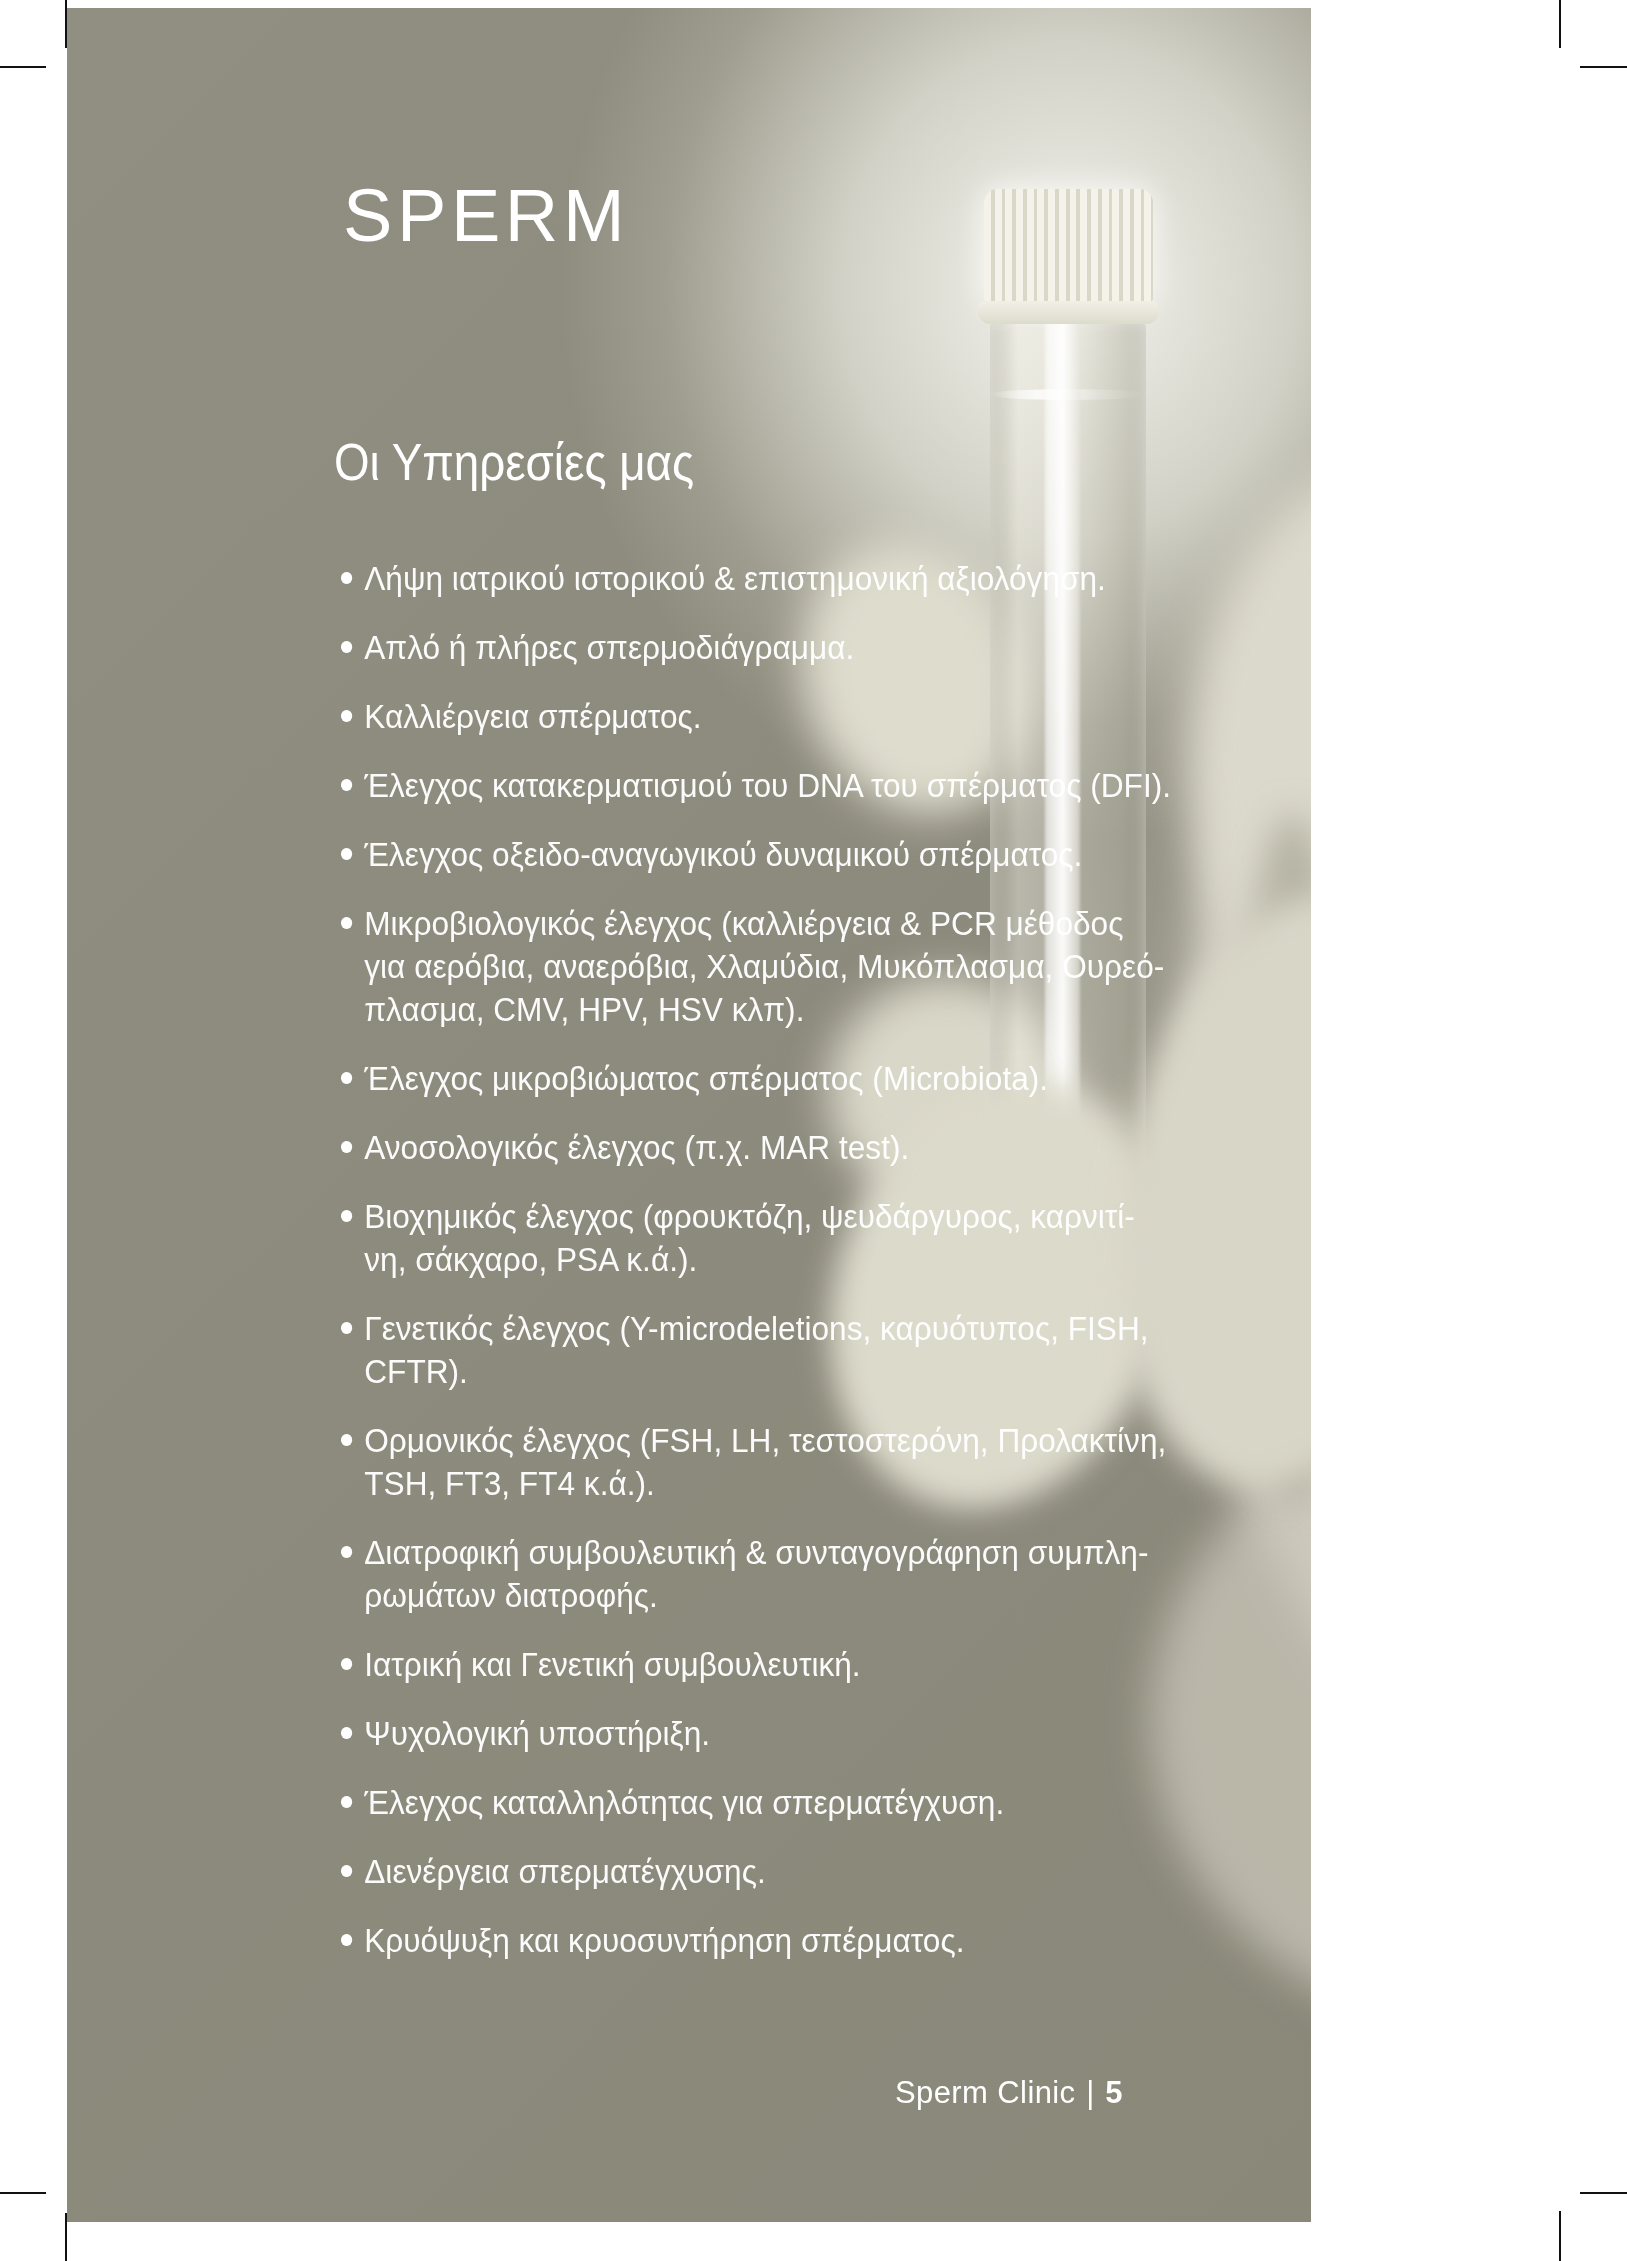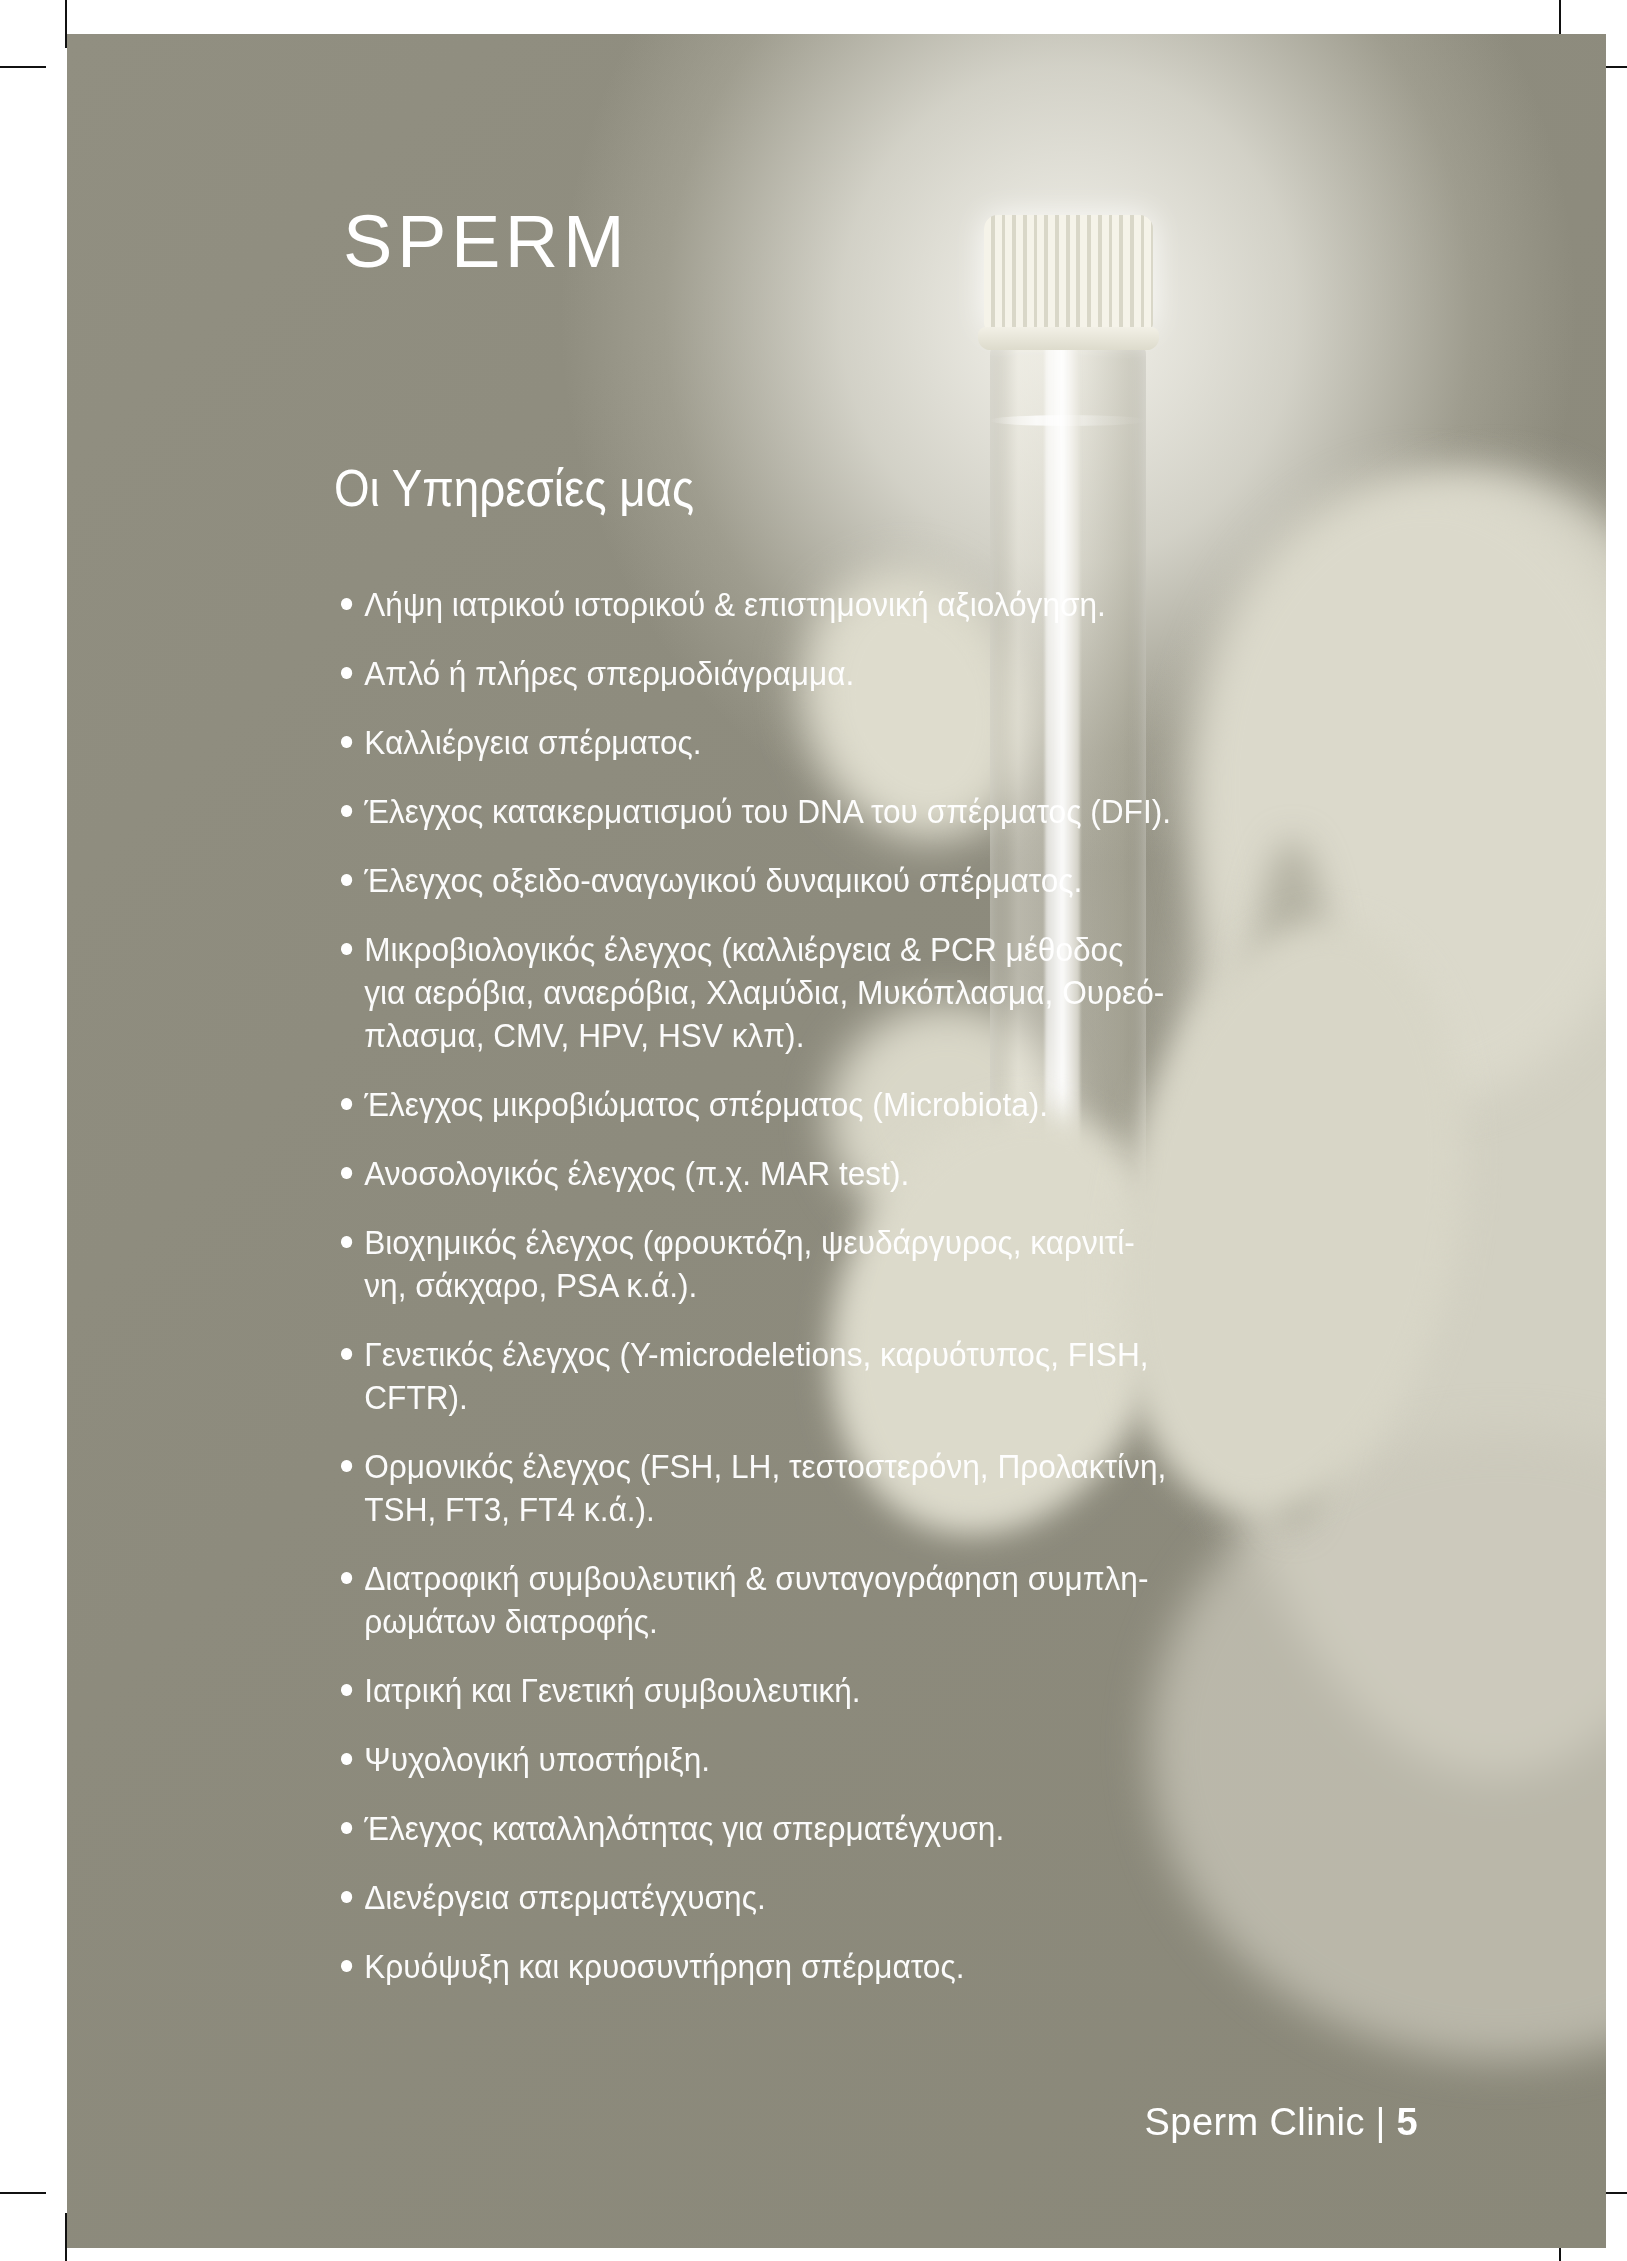--- a/index.html
+++ b/index.html
@@ -19,21 +19,21 @@
   .cm-tl-h { left:0;     top:66px;    width:46px; }
   .cm-tr-v { left:1559px;top:0;       height:48px; }
   .cm-tr-h { left:1580px;top:66px;    width:48px; }
   .cm-bl-h { left:0;     top:2192px;  width:46px; }
   .cm-bl-v { left:65px;  top:2213px;  height:48px; }
   .cm-br-h { left:1580px;top:2192px;  width:48px; }
   .cm-br-v { left:1559px;top:2211px;  height:50px; }
 
   
   .page {
-    position:absolute; left:67px; top:34px; width:1539px; height:2214px;
+    position:absolute; left:67px; top:8px; width:1244px; height:2214px;
     background:linear-gradient(135deg,#918f81 0%, #8d8b7d 45%, #8a8879 100%);
     overflow:hidden;
   }
 
   
   .photo { position:absolute; inset:0; z-index:1; }
   .glow {
     position:absolute; left:350px; top:-429px; width:1303px; height:1418px;
     background:radial-gradient(closest-side, rgba(250,249,243,0.95), rgba(233,232,223,0.75) 35%, rgba(186,184,170,0.38) 62%, rgba(140,138,124,0) 78%);
   }
@@ -108,21 +108,21 @@
     font-size:34px; line-height:43px; white-space:pre-line;
     color:rgba(255,255,255,0.97);
   }
   .services li::before {
     content:""; position:absolute; left:0; top:15.3px;
     width:11.5px; height:11.5px; border-radius:50%; background:#ffffff;
   }
 
   .footer {
     position:absolute; right:188px; top:2067px;
-    font-size:38px; color:#ffffff; letter-spacing:0.4px;
+    font-size:31px; color:#ffffff; letter-spacing:0.4px;
   }
   .footer .sep { margin:0 10.7px; font-weight:300; }
   .footer .num { font-weight:700; }
 </style>
 </head>
 <body>
 
 <div class="canvas">
 
   <div class="crop v cm-tl-v"></div>

